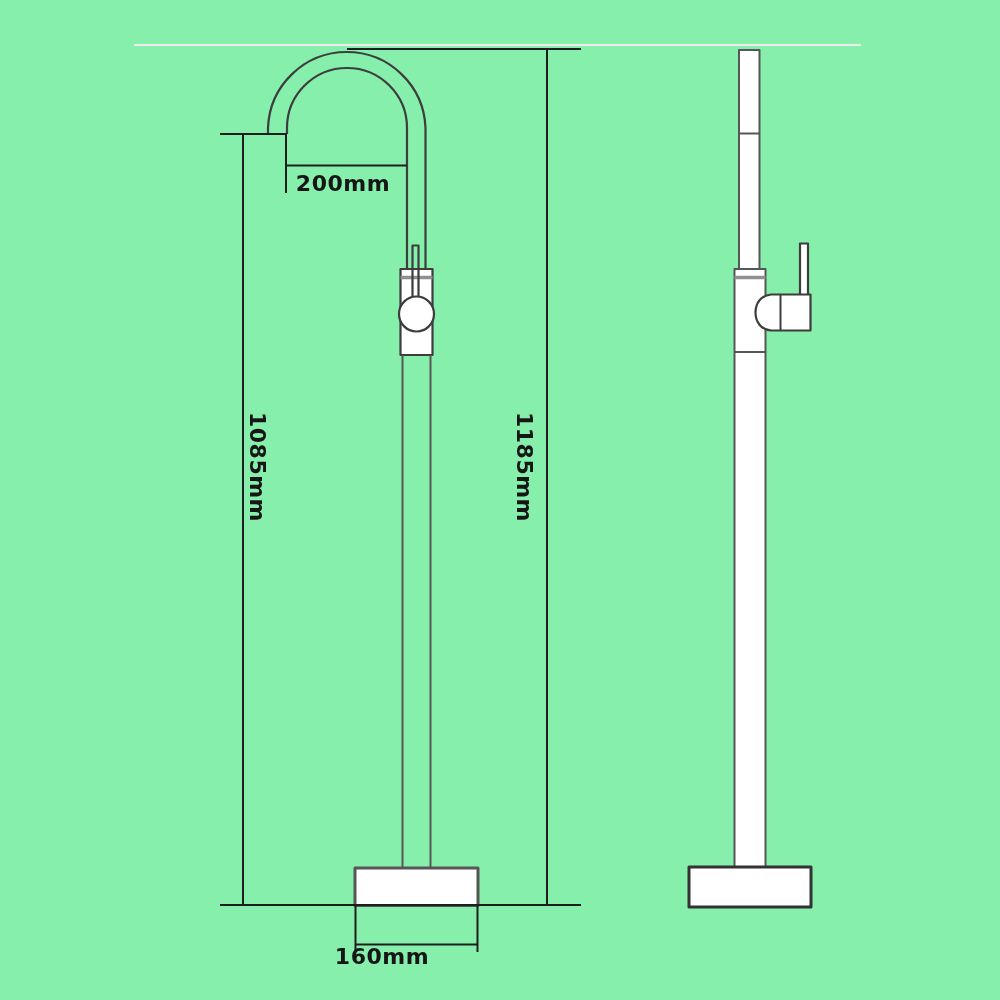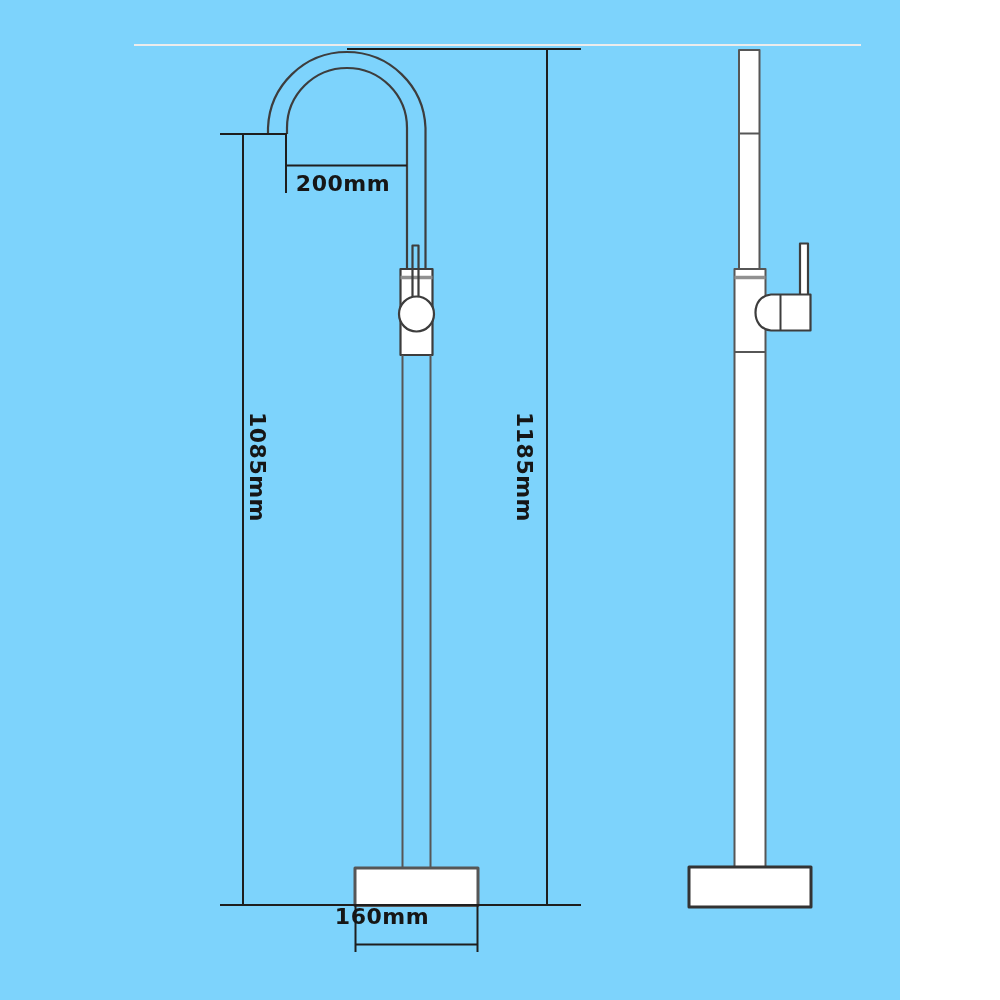--- a/index.html
+++ b/index.html
@@ -2,23 +2,23 @@
 <html><head>
 <meta charset="utf-8">
 <style>
   html, body {
     margin: 0;
     padding: 0;
     background: #ffffff;
   }
   .canvas {
     position: relative;
-    width: 900px;
+    width: 1000px;
     height: 1000px;
-    background: #7dd3fc;
+    background: #86efac;
     overflow: hidden;
     font-family: "DejaVu Sans", sans-serif;
     text-decoration: underline;
   }
   .canvas svg {
     position: absolute;
     left: 0;
     top: 0;
   }
   .dim-label {
@@ -104,15 +104,15 @@
       <line x1="355.5" y1="944.5" x2="477.5" y2="944.5"></line>
     </g>
   </svg>
 
   <div class="dim-label" style="left:343px; top:183px;">200mm</div>
 
   <div class="dim-label vertical" style="left:257px; top:467px;">1085mm</div>
 
   <div class="dim-label vertical" style="left:524px; top:467px;">1185mm</div>
 
-  <div class="dim-label" style="left:382px; top:916px;">160mm</div>
+  <div class="dim-label" style="left:382px; top:956px;">160mm</div>
 
 </div>
 
 </body></html>

